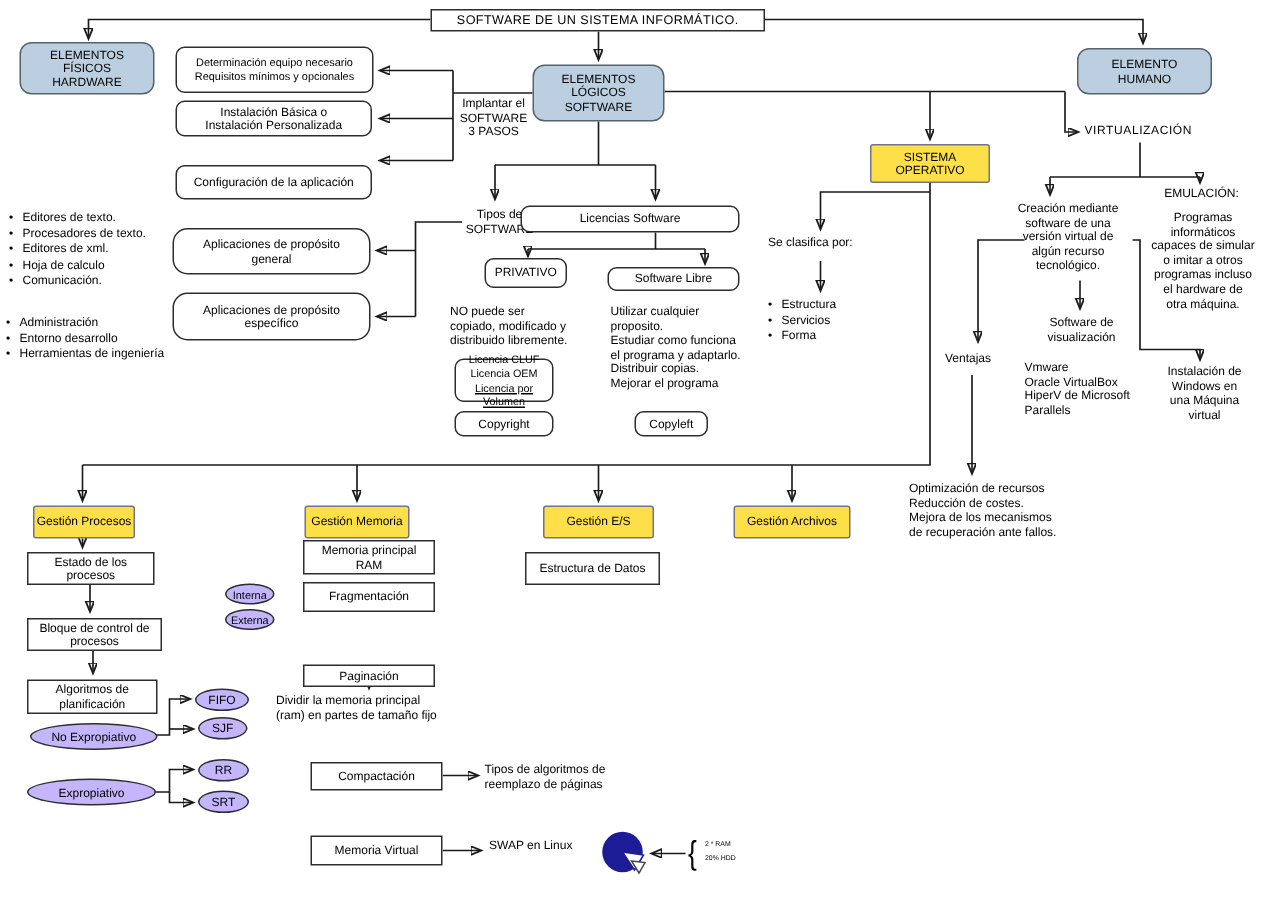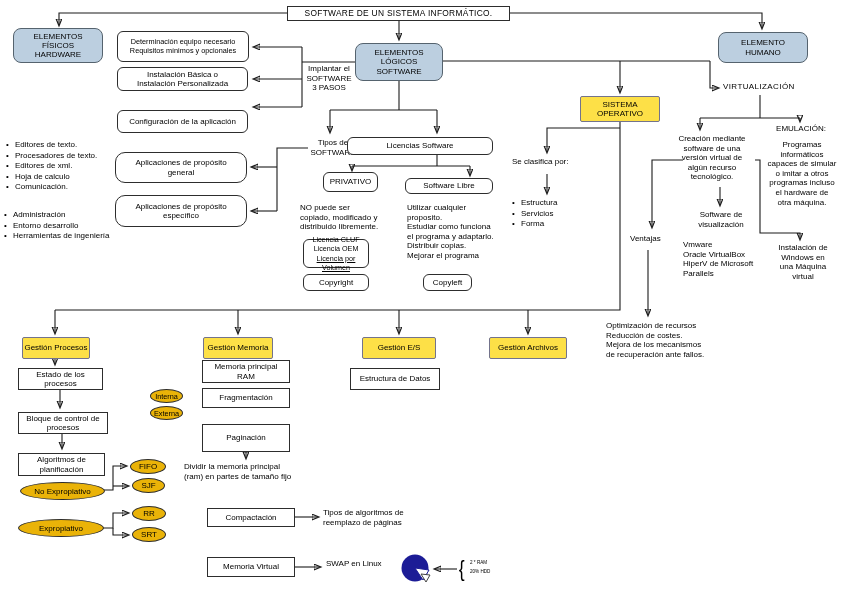--- a/index.html
+++ b/index.html
@@ -10,21 +10,21 @@
   svg.wires path{fill:none;stroke:#1a1a1a;stroke-width:1.1}
   .box{position:absolute;border:1.2px solid #2d2d2d;background:#fff;display:flex;align-items:center;justify-content:center;
        text-align:center;white-space:pre-line;line-height:1.15;z-index:1;padding:1px}
   .rd{border-radius:6px}
   .rd2{border-radius:10px}
   .blue{background:#bccfe0;border-color:#55636e;border-radius:8px;border-width:1.4px}
   .purple{background:#fde047;border-color:#73738c;border-radius:2px}
   .txt{position:absolute;white-space:pre-line;line-height:1.2;z-index:1}
   .ctr{text-align:center}
   .ell{position:absolute;border:1.1px solid #2d2d2d;border-radius:50%;display:flex;align-items:center;justify-content:center;
-       background:#eab308;z-index:1;white-space:nowrap}
+       background:#c4b5fd;z-index:1;white-space:nowrap}
   ul.blt{position:absolute;list-style:none;z-index:1}
   ul.blt li{position:relative;padding-left:11px;line-height:1.32}
   ul.blt li::before{content:"\2022";position:absolute;left:2px;top:0}
   ul.blt.ctr li{text-align:left}
   .lic-line{line-height:1.3}
   .lic-underline{text-decoration:underline}
   .brace{position:absolute;z-index:1;font-size:22px;font-weight:200;transform:scaleX(.8)}
   .tiny{font-size:4.6px;line-height:1.9}
   .small7{font-size:7.3px}
 </style>
@@ -215,21 +215,21 @@
   <div class="ell" style="left:130px;top:459px;width:36px;height:15px">FIFO</div>
   <div class="ell" style="left:132px;top:478px;width:33px;height:15px">SJF</div>
   <div class="ell" style="left:132px;top:506px;width:34px;height:15px">RR</div>
   <div class="ell" style="left:132px;top:527px;width:34px;height:15px">SRT</div>
 
   <div class="box" style="left:202px;top:360px;width:88px;height:23px">Memoria principal
 RAM</div>
   <div class="box" style="left:202px;top:388px;width:88px;height:20px">Fragmentación</div>
   <div class="ell" style="left:150px;top:389px;width:33px;height:14px;font-size:7.3px">Interna</div>
   <div class="ell" style="left:150px;top:406px;width:33px;height:14px;font-size:7.3px">Externa</div>
-  <div class="box" style="left:202px;top:424px;width:88px;height:28px">Paginación</div>
+  <div class="box" style="left:202px;top:443px;width:88px;height:15px">Paginación</div>
   <div class="txt" style="left:184px;top:462px;width:118px;height:22px">Dividir la memoria principal
 (ram) en partes de tamaño fijo</div>
   <div class="box" style="left:207px;top:508px;width:88px;height:19px">Compactación</div>
   <div class="txt" style="left:323px;top:508px;width:98px;height:22px">Tipos de algoritmos de
 reemplazo de páginas</div>
   <div class="box" style="left:207px;top:557px;width:88px;height:20px">Memoria Virtual</div>
   <div class="txt" style="left:326px;top:559px;width:64px;height:11px">SWAP en Linux</div>
 
   <svg style="position:absolute;left:399px;top:552px;z-index:1" width="34" height="34" viewBox="0 0 34 34">
     <circle cx="16" cy="16" r="13.5" fill="#1c1c96"></circle>

